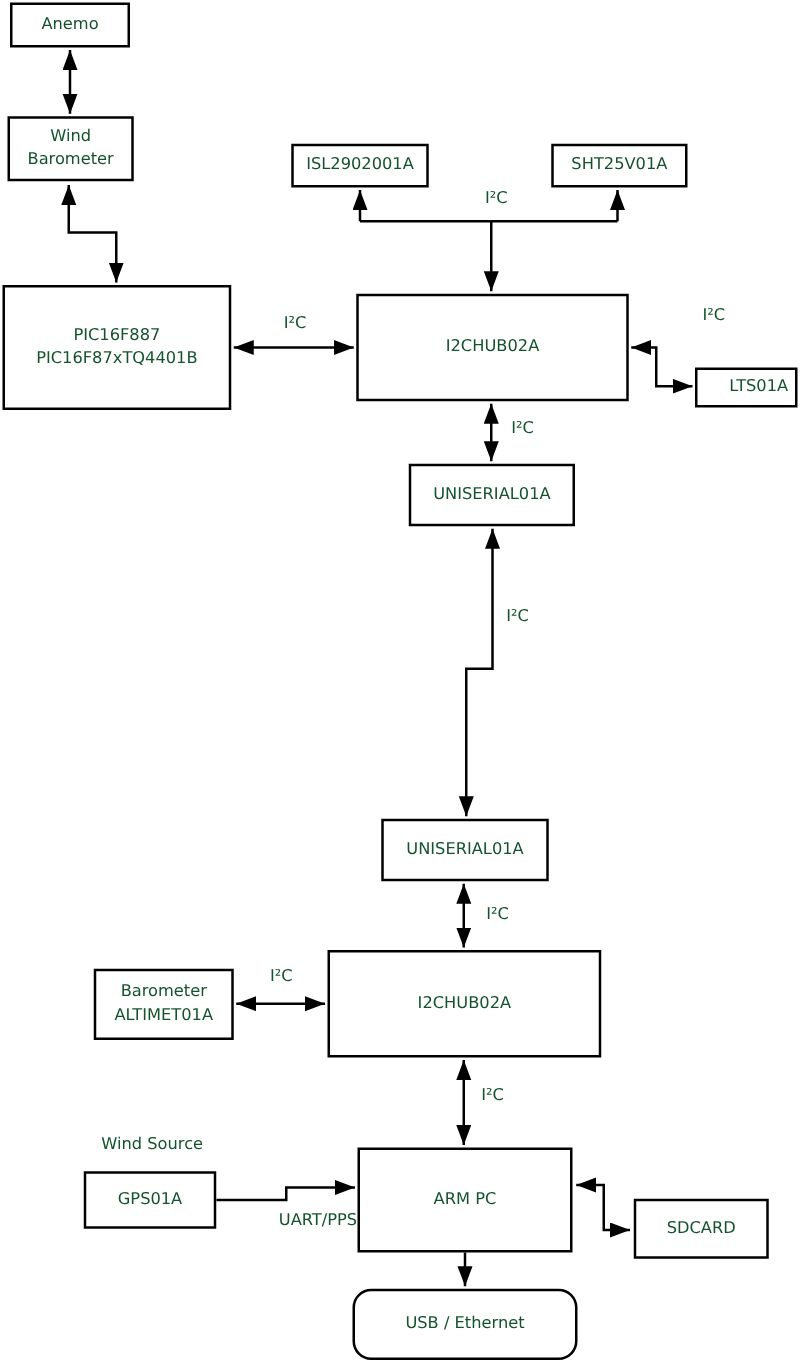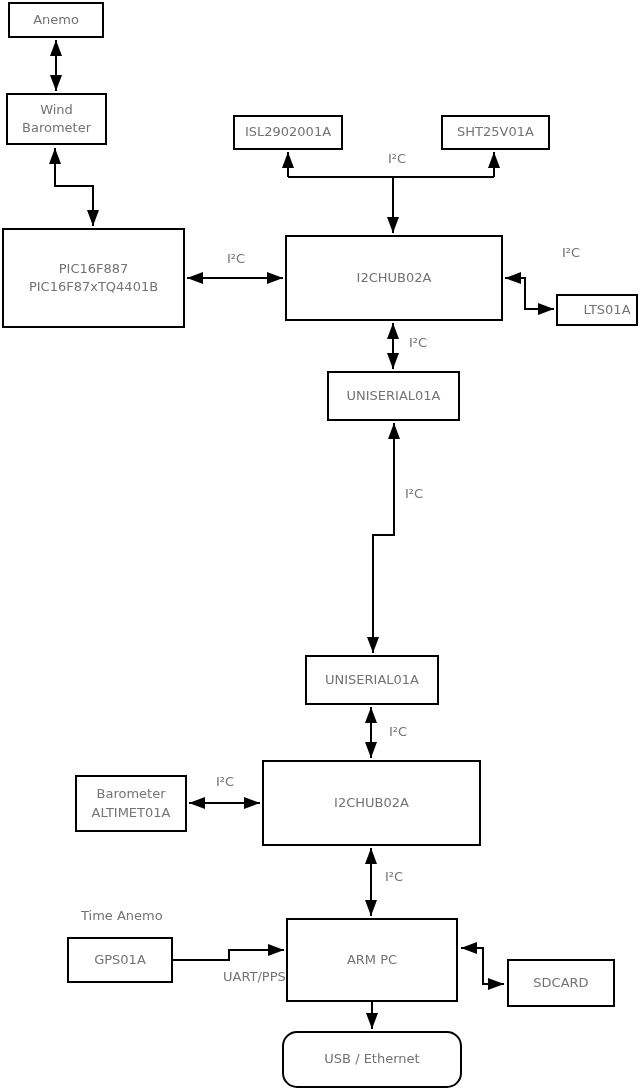--- a/index.html
+++ b/index.html
@@ -6,21 +6,21 @@
     margin: 0;
     padding: 0;
     background: #ffffff;
   }
   .canvas {
     position: relative;
     width: 640px;
     height: 1089px;
     background: #ffffff;
     font-family: "DejaVu Sans", "Liberation Sans", sans-serif;
-    color: #737373;
+    color: #14532d;
     overflow: hidden;
   }
   svg.wires {
     position: absolute;
     left: 0; top: 0;
     width: 640px; height: 1089px;
   }
   .node {
     position: absolute;
     box-sizing: border-box;
@@ -119,17 +119,17 @@
   <div class="lbl" style="left:409px; top:336px;">I²C</div>
 
   <div class="lbl" style="left:405px; top:487px;">I²C</div>
 
   <div class="lbl" style="left:389px; top:725px;">I²C</div>
 
   <div class="lbl" style="left:216px; top:775px;">I²C</div>
 
   <div class="lbl" style="left:385px; top:870px;">I²C</div>
 
-  <div class="lbl" style="left:81px;  top:909px;">Time Anemo</div>
+  <div class="lbl" style="left:81px;  top:909px;">Wind Source</div>
 
   <div class="lbl" style="left:191px; top:970px;margin-left:32px;">UART/PPS</div>
 
 </div>
 
 </body></html>

